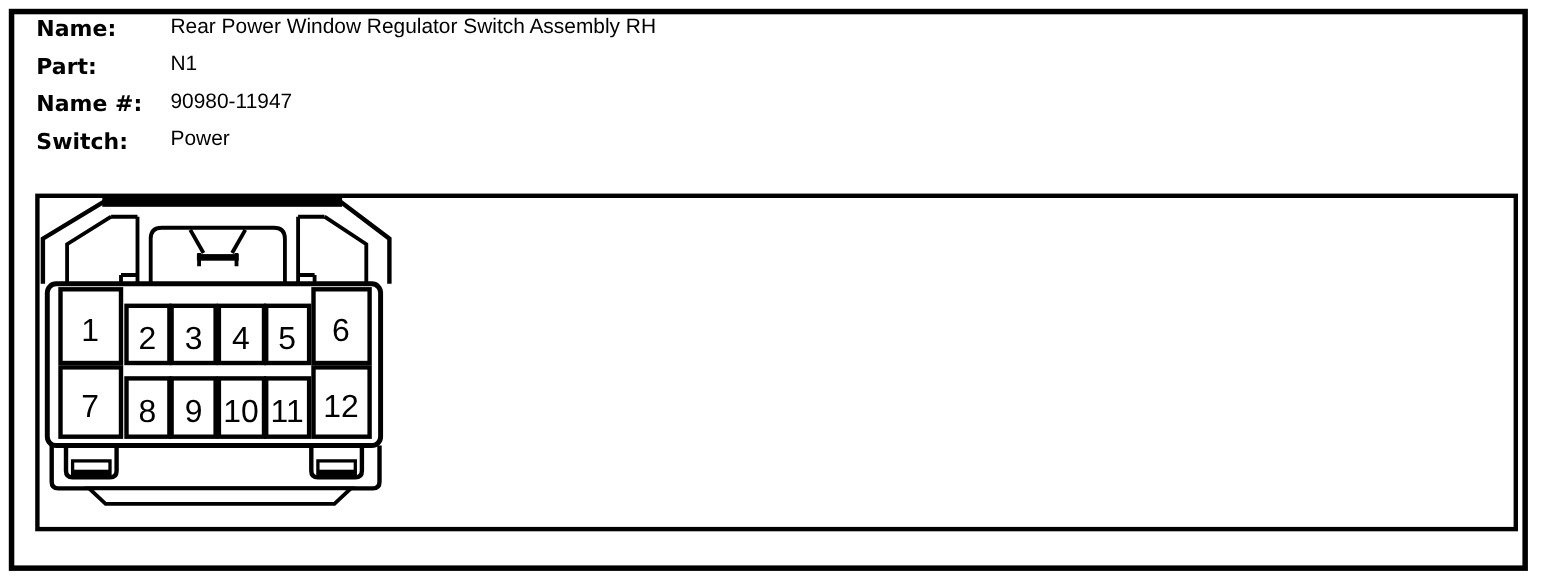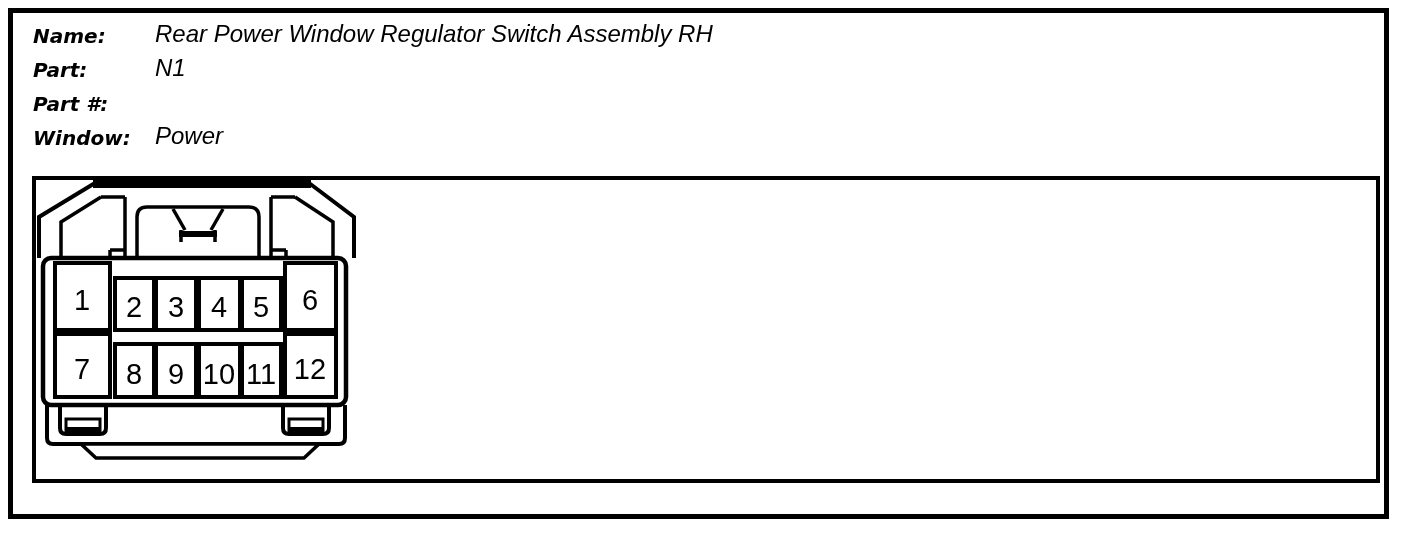--- a/index.html
+++ b/index.html
@@ -21,34 +21,33 @@
     box-sizing: border-box;
     background: #ffffff;
   }
   
   .fields {
     position: absolute;
     left: 33px; top: 14px;
   }
   .field-row {
     display: flex;
-    align-items: flex-end;
+    align-items: flex-start;
     height: 34px;
-    font-style: italic;
   }
   .field-label {
     width: 122px;
     font-family: "DejaVu Sans", sans-serif;
     font-weight: bold;
     font-size: 20px;
     letter-spacing: 0px;
   }
   .field-value {
     font-family: "Liberation Sans", sans-serif;
-    font-size: 24px;
+    font-size: 19px;
   }
   
   .diagram-panel {
     position: absolute;
     left: 32px; top: 176px;
     width: 1348px; height: 307px;
     border: 4px solid #000;
     box-sizing: border-box;
     background: #ffffff;
   }
@@ -74,24 +73,25 @@
 <div class="fields">
   <div class="field-row">
     <span class="field-label">Name:</span>
     <span class="field-value">Rear Power Window Regulator Switch Assembly RH</span>
   </div>
   <div class="field-row">
     <span class="field-label">Part:</span>
     <span class="field-value">N1</span>
   </div>
   <div class="field-row">
-    <span class="field-label">Part #:</span>
+    <span class="field-label">Name #:</span>
+    <span class="field-value">90980-11947</span>
   </div>
   <div class="field-row">
-    <span class="field-label">Window:</span>
+    <span class="field-label">Switch:</span>
     <span class="field-value">Power</span>
   </div>
 </div>
 
 <div class="diagram-panel"></div>
 
 <svg class="connector-svg" viewBox="0 0 332 294" xmlns="http://www.w3.org/2000/svg">
 
   <g fill="none" stroke="#000" stroke-width="4">
     <path d="M 14,229 L 14,262 Q 14,268 20,268 L 306,268 Q 312,268 312,262 L 312,229"></path>

